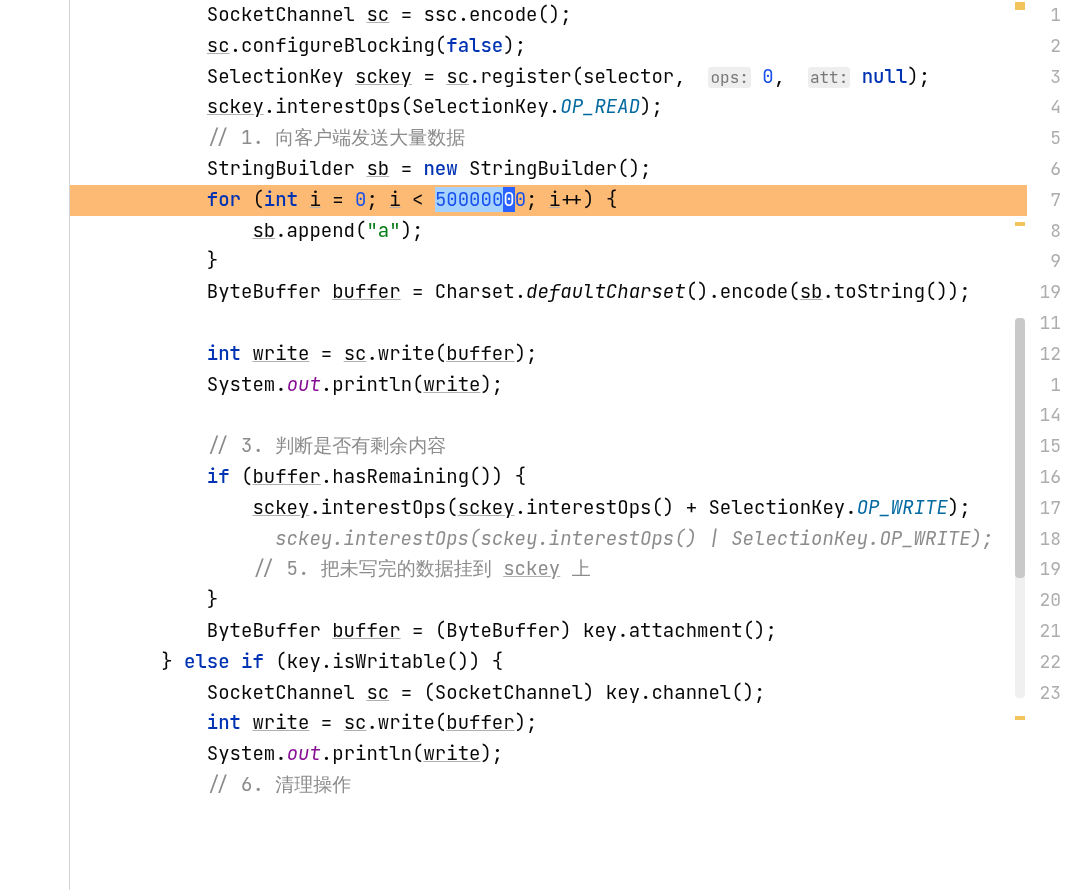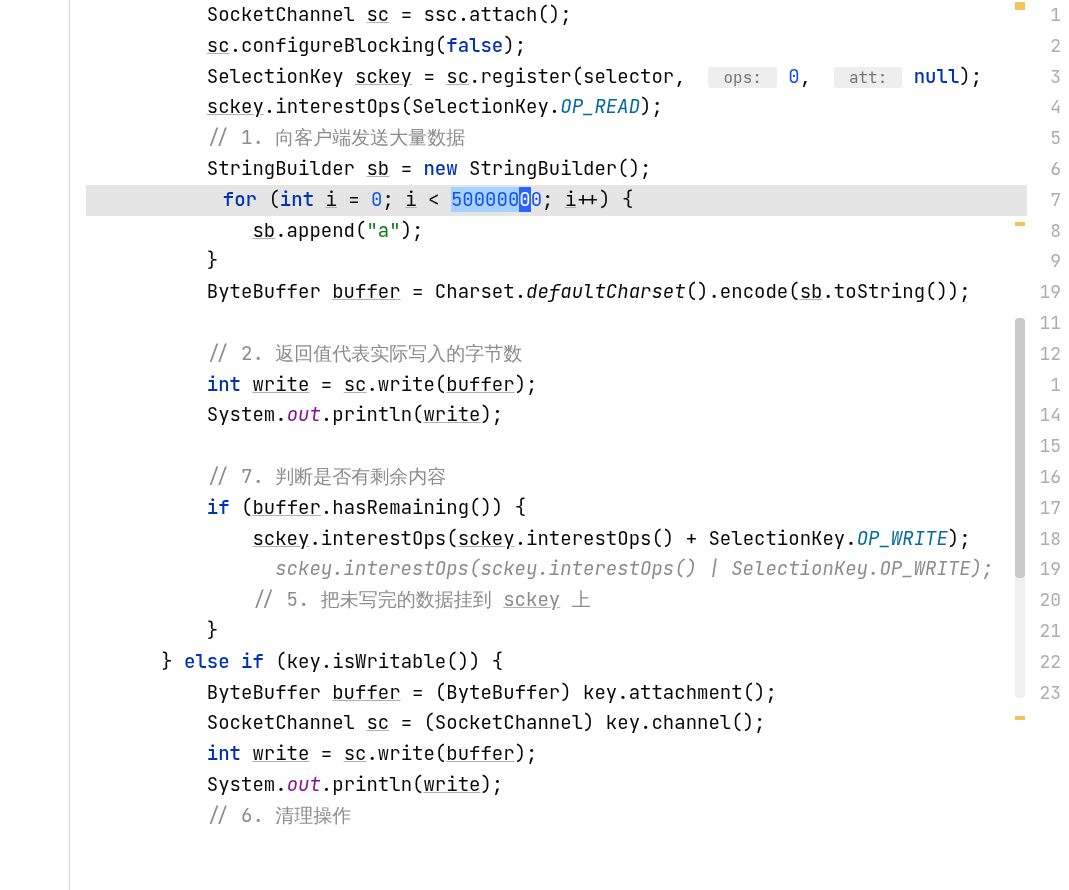--- a/index.html
+++ b/index.html
@@ -51,30 +51,29 @@
     top: 0;
     right: 42px;
   }
   .code-line {
     height: 30.8px;
     line-height: 30.8px;
     white-space: pre;
     padding-left: 0;
   }
   .hl-line {
-    background: #e5e5e5;
-    margin-left: 16px;
+    background: #fdba74;
   }
   .kw { color: #0033b3; font-weight: 500; }
   .num { color: #1750eb; }
   .str { color: #067d17; }
   .comment { color: #8c8c8c; }
   .field { color: #871094; font-style: italic; }
   .static-field { color: #0369a1; font-style: italic; }
-  .param-hint { color: #787878; background: #eeeeee; padding: 0 15px; border-radius: 3px; font-size: 16px; font-style: normal;}
+  .param-hint { color: #787878; background: #eeeeee; padding: 0 2px; border-radius: 3px; font-size: 16px; font-style: normal;}
   .underline { text-decoration: underline; text-decoration-color: #b0b0b0; }
   .sel { background: #a6d2ff; }
   .caret-sel { background: #2962ff; color: #ffffff; }
   .commented-code { color: #8c8c8c; font-style: italic; text-align: center; }
   .warn-stripe {
     position: absolute;
     right: 44px;
     width: 10px;
     height: 4px;
     background: #f2c55c;
@@ -138,42 +137,41 @@
       <div>17</div>
       <div>18</div>
       <div>19</div>
       <div>20</div>
       <div>21</div>
       <div>22</div>
       <div>23</div>
     </div>
 
     <div class="code-lines">
-      <div class="code-line">            <span>SocketChannel </span><span class="underline">sc</span><span> = ssc.attach();</span></div>
+      <div class="code-line">            <span>SocketChannel </span><span class="underline">sc</span><span> = ssc.encode();</span></div>
       <div class="code-line">            <span class="underline">sc</span><span>.configureBlocking(</span><span class="kw">false</span><span>);</span></div>
       <div class="code-line">            <span>SelectionKey </span><span class="underline">sckey</span><span> = </span><span class="underline">sc</span><span>.register(selector,  </span><span class="param-hint">ops:</span><span> </span><span class="num">0</span><span>,  </span><span class="param-hint">att:</span><span> </span><span class="kw">null</span><span>);</span></div>
       <div class="code-line">            <span class="underline">sckey</span><span>.interestOps(SelectionKey.</span><span class="static-field">OP_READ</span><span>);</span></div>
       <div class="code-line">            <span class="comment">// 1. 向客户端发送大量数据</span></div>
       <div class="code-line">            <span>StringBuilder </span><span class="underline">sb</span><span> = </span><span class="kw">new</span><span> StringBuilder();</span></div>
       <div class="code-line hl-line">            <span class="kw">for</span><span> (</span><span class="kw">int</span><span> </span><span class="underline">i</span><span> = </span><span class="num">0</span><span>; </span><span class="underline">i</span><span> &lt; </span><span class="num sel">500000</span><span class="caret-sel">0</span><span class="num">0</span><span>; </span><span class="underline">i</span><span>++) {</span></div>
       <div class="code-line">                <span class="underline">sb</span><span>.append(</span><span class="str">"a"</span><span>);</span></div>
       <div class="code-line">            <span>}</span></div>
       <div class="code-line">            <span>ByteBuffer </span><span class="underline">buffer</span><span> = Charset.</span><span style="font-style:italic">defaultCharset</span><span>().encode(</span><span class="underline">sb</span><span>.toString());</span></div>
       <div class="code-line"></div>
-      <div class="code-line">            <span class="comment">// 2. 返回值代表实际写入的字节数</span></div>
       <div class="code-line">            <span class="kw">int</span><span> </span><span class="underline">write</span><span> = </span><span class="underline">sc</span><span>.write(</span><span class="underline">buffer</span><span>);</span></div>
       <div class="code-line">            <span>System.</span><span class="field">out</span><span>.println(</span><span class="underline">write</span><span>);</span></div>
       <div class="code-line"></div>
-      <div class="code-line">            <span class="comment">// 7. 判断是否有剩余内容</span></div>
+      <div class="code-line">            <span class="comment">// 3. 判断是否有剩余内容</span></div>
       <div class="code-line">            <span class="kw">if</span><span> (</span><span class="underline">buffer</span><span>.hasRemaining()) {</span></div>
       <div class="code-line">                <span class="underline">sckey</span><span>.interestOps(</span><span class="underline">sckey</span><span>.interestOps() + SelectionKey.</span><span class="static-field">OP_WRITE</span><span>);</span></div>
       <div class="code-line">                  <span class="commented-code">sckey.interestOps(sckey.interestOps() | SelectionKey.OP_WRITE);</span></div>
       <div class="code-line">                <span class="comment">// 5. 把未写完的数据挂到 </span><span class="comment underline">sckey</span><span class="comment"> 上</span></div>
       <div class="code-line">            <span>}</span></div>
+      <div class="code-line">            <span>ByteBuffer </span><span class="underline">buffer</span><span> = (ByteBuffer) key.attachment();</span></div>
       <div class="code-line">        <span>} </span><span class="kw">else</span><span> </span><span class="kw">if</span><span> (key.isWritable()) {</span></div>
-      <div class="code-line">            <span>ByteBuffer </span><span class="underline">buffer</span><span> = (ByteBuffer) key.attachment();</span></div>
       <div class="code-line">            <span>SocketChannel </span><span class="underline">sc</span><span> = (SocketChannel) key.channel();</span></div>
       <div class="code-line">            <span class="kw">int</span><span> </span><span class="underline">write</span><span> = </span><span class="underline">sc</span><span>.write(</span><span class="underline">buffer</span><span>);</span></div>
       <div class="code-line">            <span>System.</span><span class="field">out</span><span>.println(</span><span class="underline">write</span><span>);</span></div>
       <div class="code-line">            <span class="comment">// 6. 清理操作</span></div>
     </div>
   </div>
 </div>
 
 </body></html>

